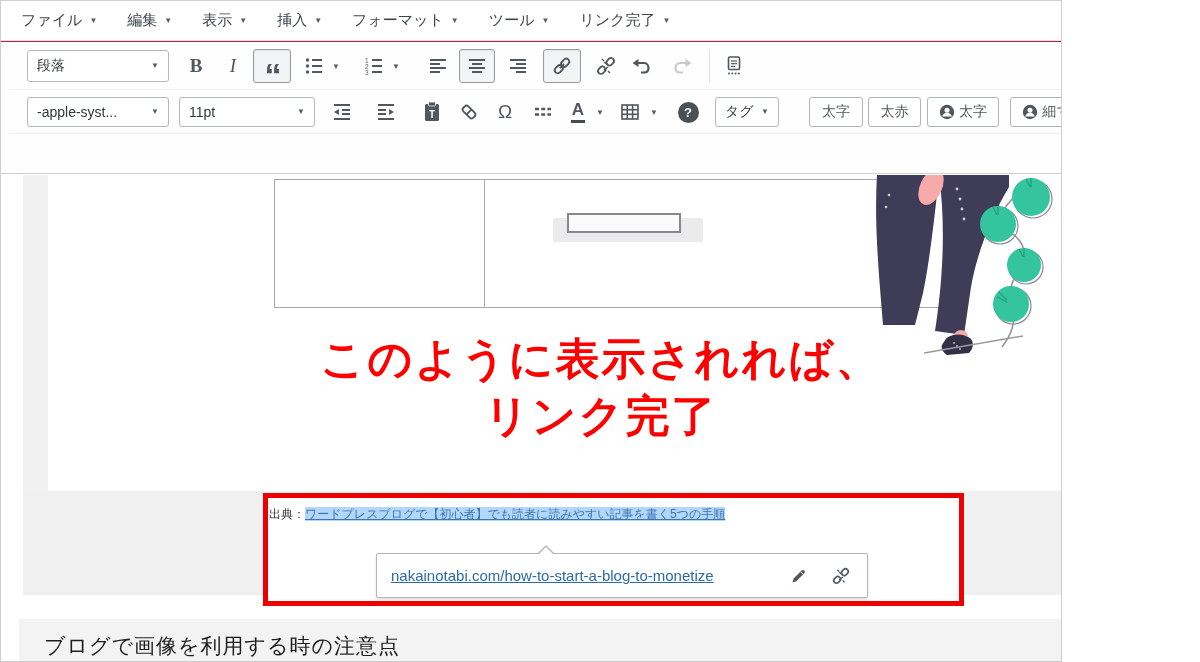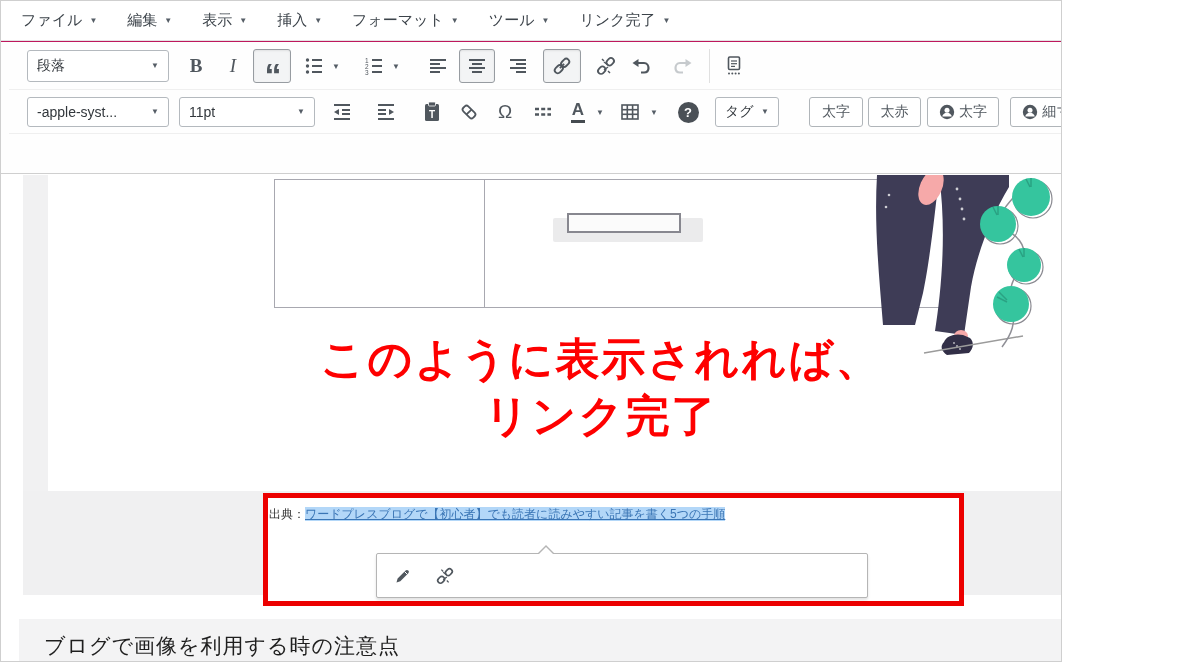--- a/index.html
+++ b/index.html
@@ -409,20 +409,21 @@
 
     <div class="red-frame"></div>
 
     <div class="citation">
       <span>出典：</span><span class="sel-link">ワードプレスブログで【初心者】でも読者に読みやすい記事を書く5つの手順</span>
     </div>
 
     <div class="link-popup">
       <div class="popup-arrow-o"></div>
       <div class="popup-arrow-i"></div>
+      <span class="popup-url">nakainotabi.com/how-to-start-a-blog-to-monetize</span>
       <span class="popup-icon">
         <svg width="18" height="18" viewBox="0 0 18 18">
             <path d="M2.5,15.5 L3.6,11.6 L11.6,3.6 A1.9,1.9 0 0 1 14.3,6.3 L6.3,14.3 Z" fill="#50575e"></path>
             <line x1="10.6" y1="4.6" x2="13.3" y2="7.3" stroke="#fff" stroke-width="1"></line>
           </svg>
       </span>
       <span class="popup-icon">
         <svg width="20" height="20" viewBox="0 0 22 22">
             <g transform="rotate(-45 11 11)" fill="none" stroke="#50575e" stroke-width="1.8">
               <rect x="1" y="8" width="8" height="6" rx="3"></rect>

